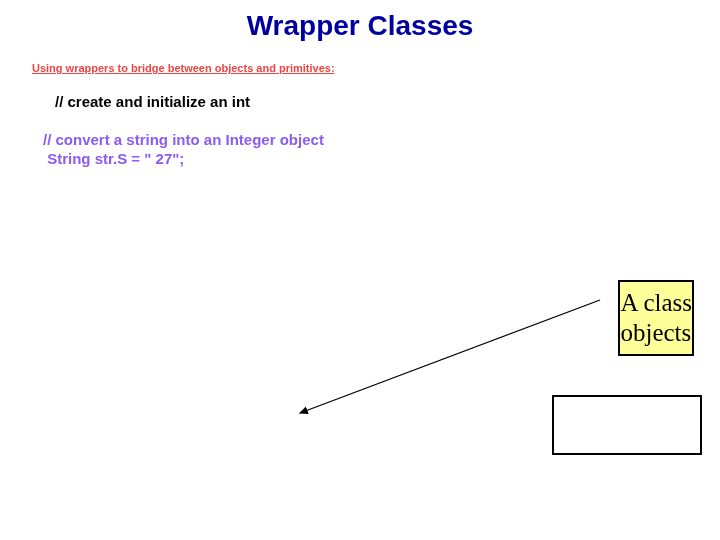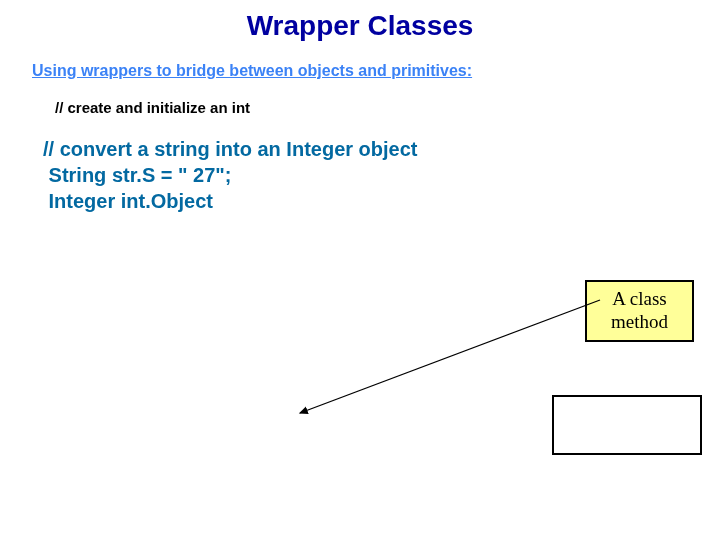--- a/index.html
+++ b/index.html
@@ -12,54 +12,53 @@
       overflow: hidden;
     }
     .title {
       text-align: center;
       font-size: 28px;
       font-weight: bold;
       color: #0000a0;
       padding-top: 10px;
     }
     .subtitle {
-      font-size: 16px;
+      font-size: 11px;
       font-weight: bold;
       text-decoration: underline;
-      color: #3b82f6;
+      color: #ef4444;
       margin: 20px 15px 0 32px;
     }
     .code-section {
       margin-left: 55px;
       margin-top: 18px;
       font-size: 15px;
       font-weight: bold;
       color: #000;
       line-height: 1.3;
     }
     .code-section2 {
       margin-left: 43px;
       margin-top: 18px;
-      font-size: 20px;
+      font-size: 15px;
       font-weight: bold;
-      color: #0369a1;
+      color: #8b5cf6;
       line-height: 1.3;
     }
     .code-line { white-space: pre; }
     .callout-box {
       position: absolute;
       top: 280px;
       right: 26px;
       border: 2px solid #000;
       background: #ffff99;
-      padding: 6px 24px;
+      padding: 6px 0;
       font-family: "Times New Roman", serif;
-      font-size: 19px;
+      font-size: 25px;
       line-height: 1.2;
-      text-align: center;
     }
     .empty-box {
       position: absolute;
       top: 395px;
       right: 18px;
       width: 150px;
       height: 60px;
       border: 2px solid #000;
       background: #fff;
     }
@@ -81,26 +80,25 @@
 
 <div class="code-section">
 </div>
 
 <div class="code-section">
 </div>
 
 <div class="code-section2">
   <div class="code-line">// convert a string into an Integer object</div>
   <div class="code-line"> String str.S = " 27";</div>
-  <div class="code-line"> Integer int.Object</div>
 </div>
 
 <div class="callout-box">
   <div>A class</div>
-  <div>method</div>
+  <div>objects</div>
 </div>
 
 <div class="empty-box"></div>
 
 <svg class="arrow-svg" width="720" height="540" style="top:0;left:0;">
   <defs>
     <marker id="arrowhead" markerWidth="8" markerHeight="8" refX="6" refY="3" orient="auto">
       <polygon points="0 0, 7 3, 0 6" fill="#000"></polygon>
     </marker>
   </defs>

